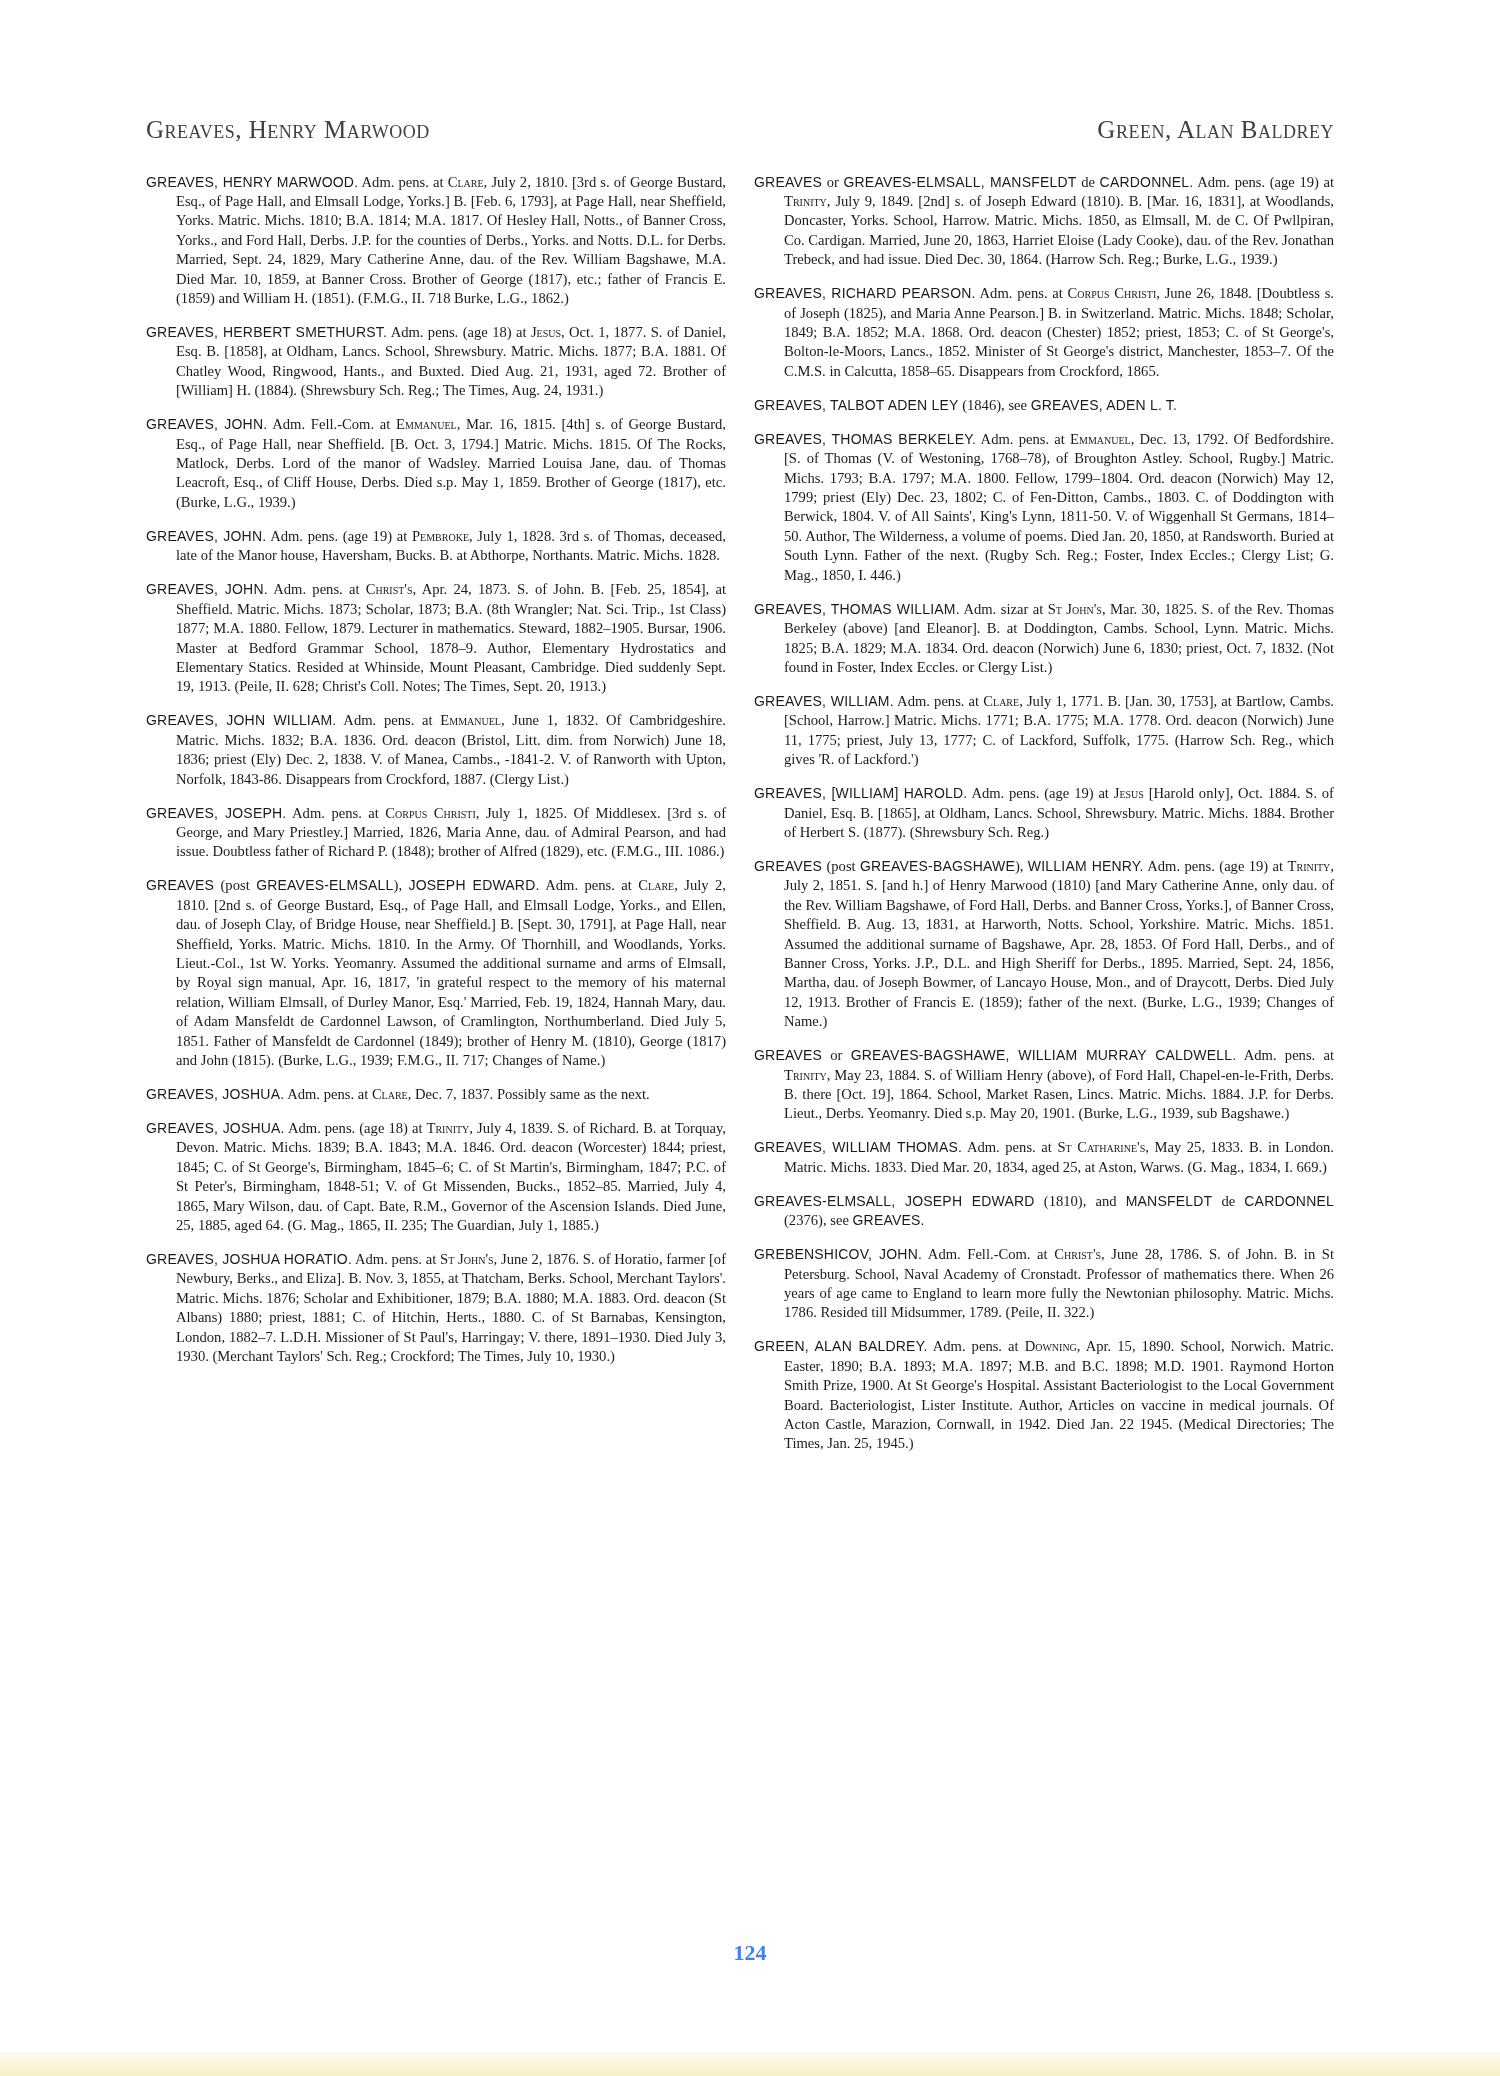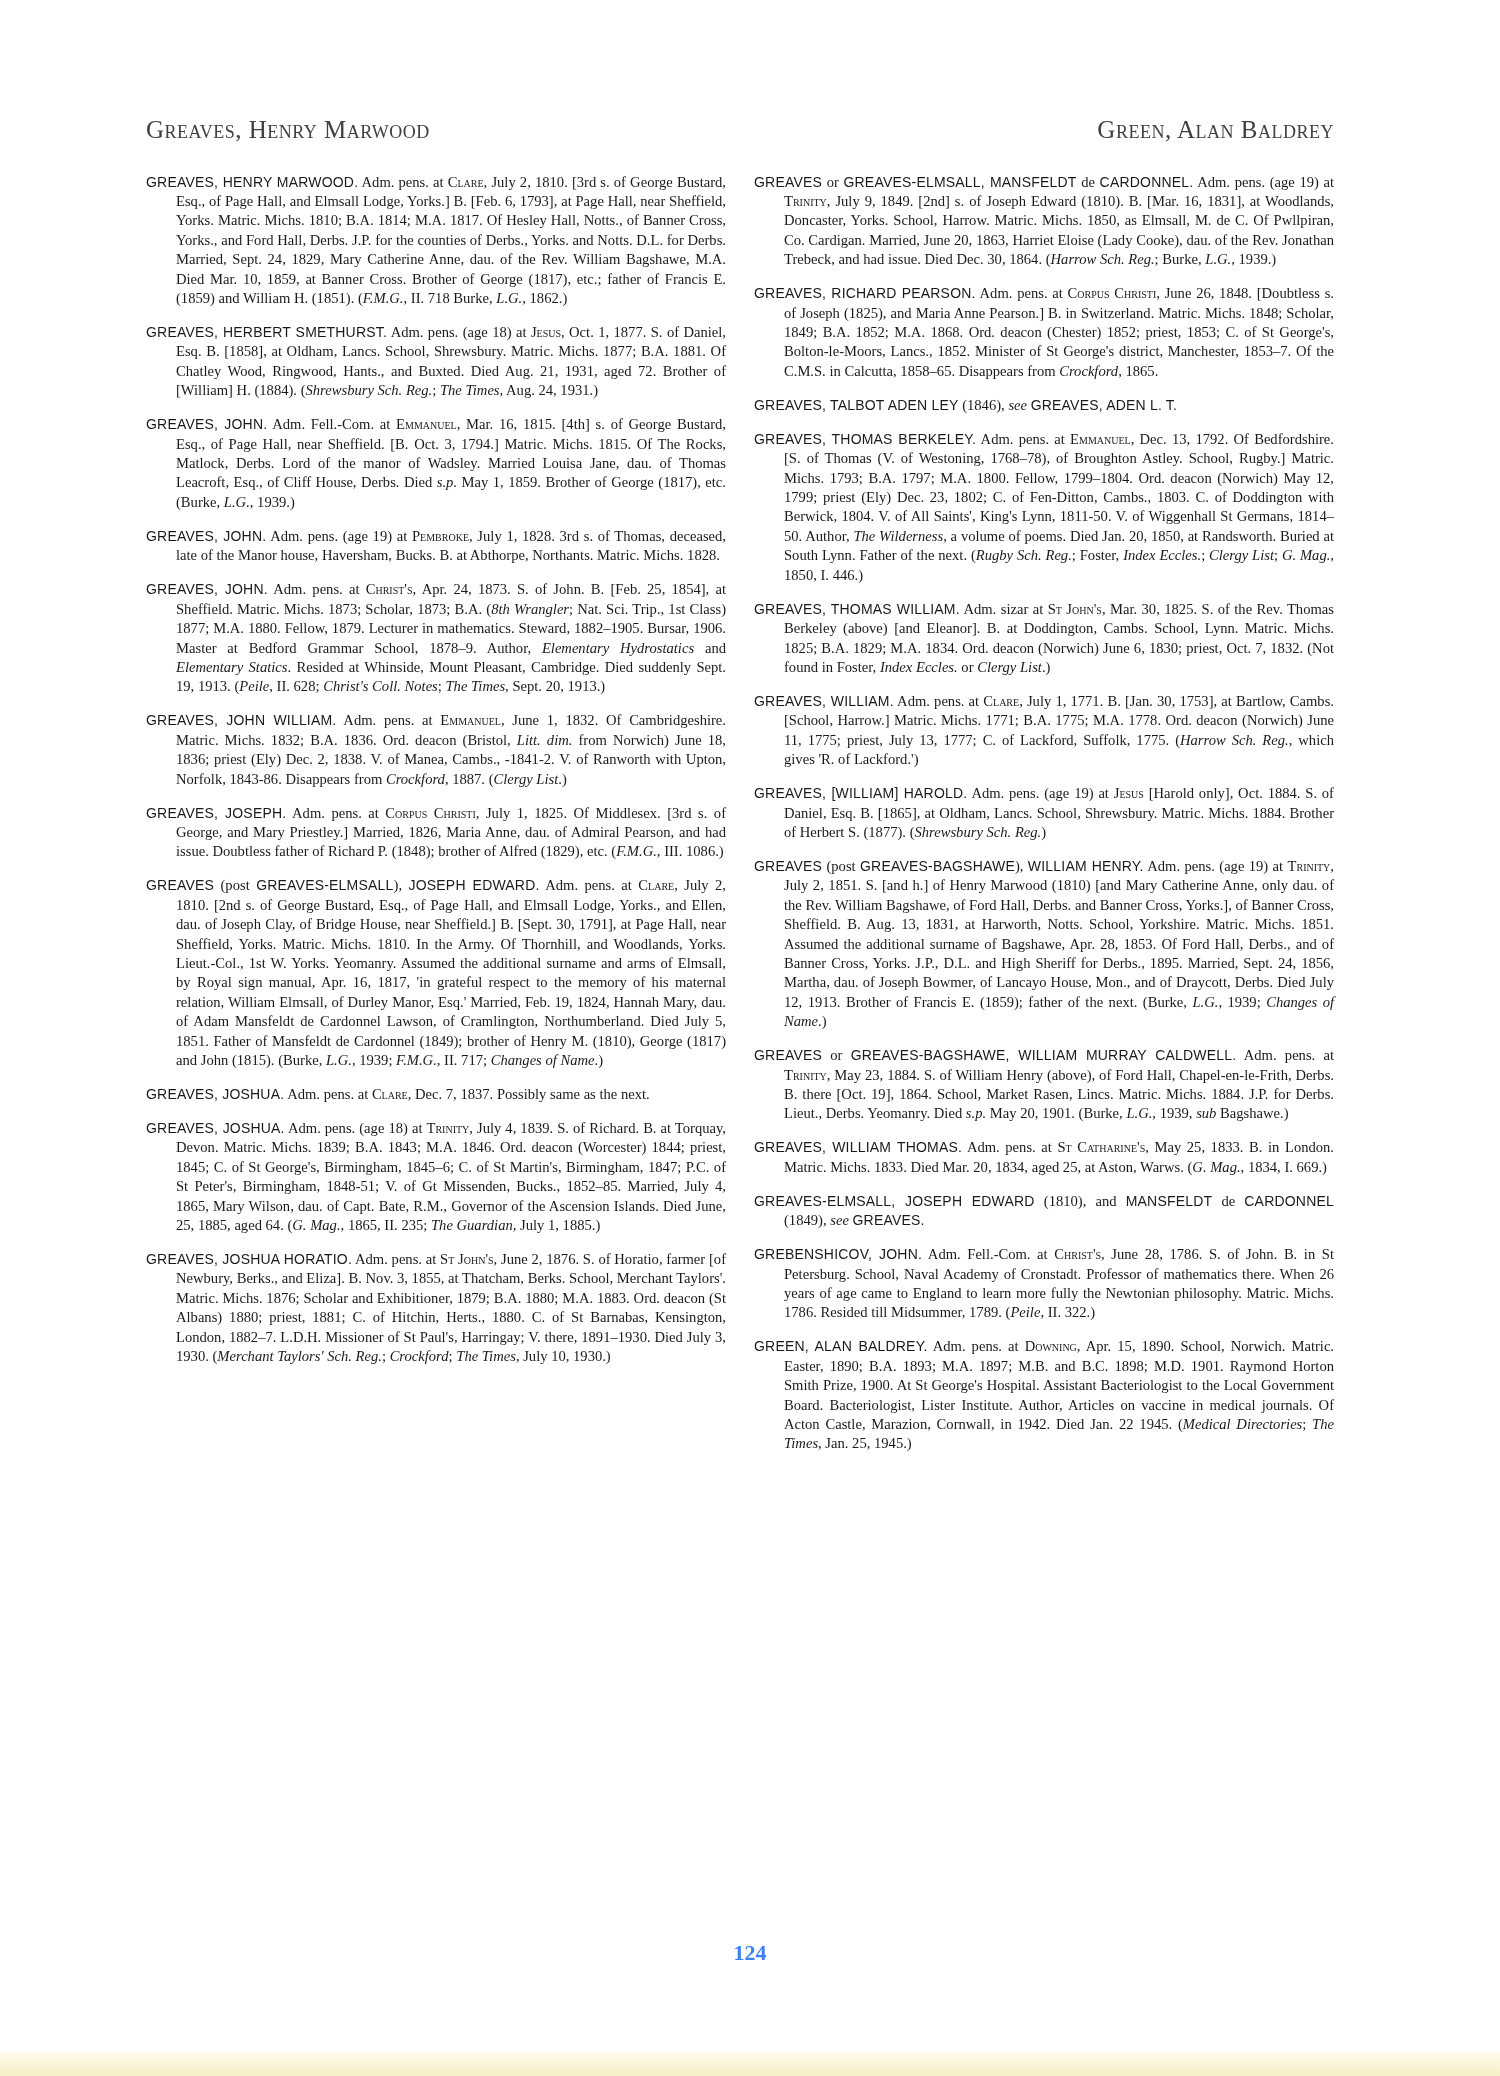--- a/index.html
+++ b/index.html
@@ -19,21 +19,21 @@
     display: flex; justify-content: space-between;
   }
   .col { width: 580px; }
   .col.right { width: 580px; }
   .entry {
     font-size: 14.6px; line-height: 19.4px; text-align: justify;
     padding-left: 30px; text-indent: -30px; margin-bottom: 12px;
     hyphens: none;
   }
   .entry .hw { font-family: "Liberation Sans", "DejaVu Sans", sans-serif; font-weight: normal; font-size: 14px; letter-spacing: 0.2px; }
-  .entry .it { font-style: italic; }
+  .entry .it { }
   .entry .sc { font-variant: small-caps; }
   .folio {
     position: absolute; top: 1940px; left: 0; width: 1500px; text-align: center;
     font-size: 22px; font-weight: bold; color: #3b82f6;
   }
   .bottom-strip {
     position: absolute; left: 0; top: 2052px; width: 1500px; height: 24px;
     background: linear-gradient(#fdfbef, #f7efc4);
   }
 </style>
@@ -64,21 +64,21 @@
         <p class="entry"><span class="hw">GREAVES</span><span> or </span><span class="hw">GREAVES-ELMSALL, MANSFELDT</span><span> de </span><span class="hw">CARDONNEL.</span><span> Adm. pens. (age 19) at </span><span class="sc">Trinity</span><span>, July 9, 1849. [2nd] s. of Joseph Edward (1810). B. [Mar. 16, 1831], at Woodlands, Doncaster, Yorks. School, Harrow. Matric. Michs. 1850, as Elmsall, M. de C. Of Pwllpiran, Co. Cardigan. Married, June 20, 1863, Harriet Eloise (Lady Cooke), dau. of the Rev. Jonathan Trebeck, and had issue. Died Dec. 30, 1864. (</span><span class="it">Harrow Sch. Reg.</span><span>; Burke, </span><span class="it">L.G.</span><span>, 1939.)</span></p>
         <p class="entry"><span class="hw">GREAVES, RICHARD PEARSON.</span><span> Adm. pens. at </span><span class="sc">Corpus Christi</span><span>, June 26, 1848. [Doubtless s. of Joseph (1825), and Maria Anne Pearson.] B. in Switzerland. Matric. Michs. 1848; Scholar, 1849; B.A. 1852; M.A. 1868. Ord. deacon (Chester) 1852; priest, 1853; C. of St George's, Bolton-le-Moors, Lancs., 1852. Minister of St George's district, Manchester, 1853–7. Of the C.M.S. in Calcutta, 1858–65. Disappears from </span><span class="it">Crockford</span><span>, 1865.</span></p>
         <p class="entry"><span class="hw">GREAVES, TALBOT ADEN LEY</span><span> (1846), </span><span class="it">see</span><span> </span><span class="hw">GREAVES, ADEN L. T.</span></p>
         <p class="entry"><span class="hw">GREAVES, THOMAS BERKELEY.</span><span> Adm. pens. at </span><span class="sc">Emmanuel</span><span>, Dec. 13, 1792. Of Bedfordshire. [S. of Thomas (V. of Westoning, 1768–78), of Broughton Astley. School, Rugby.] Matric. Michs. 1793; B.A. 1797; M.A. 1800. Fellow, 1799–1804. Ord. deacon (Norwich) May 12, 1799; priest (Ely) Dec. 23, 1802; C. of Fen-Ditton, Cambs., 1803. C. of Doddington with Berwick, 1804. V. of All Saints', King's Lynn, 1811-50. V. of Wiggenhall St Germans, 1814–50. Author, </span><span class="it">The Wilderness</span><span>, a volume of poems. Died Jan. 20, 1850, at Randsworth. Buried at South Lynn. Father of the next. (</span><span class="it">Rugby Sch. Reg.</span><span>; Foster, </span><span class="it">Index Eccles.</span><span>; </span><span class="it">Clergy List</span><span>; </span><span class="it">G. Mag.</span><span>, 1850, I. 446.)</span></p>
         <p class="entry"><span class="hw">GREAVES, THOMAS WILLIAM.</span><span> Adm. sizar at </span><span class="sc">St John's</span><span>, Mar. 30, 1825. S. of the Rev. Thomas Berkeley (above) [and Eleanor]. B. at Doddington, Cambs. School, Lynn. Matric. Michs. 1825; B.A. 1829; M.A. 1834. Ord. deacon (Norwich) June 6, 1830; priest, Oct. 7, 1832. (Not found in Foster, </span><span class="it">Index Eccles.</span><span> or </span><span class="it">Clergy List</span><span>.)</span></p>
         <p class="entry"><span class="hw">GREAVES, WILLIAM.</span><span> Adm. pens. at </span><span class="sc">Clare</span><span>, July 1, 1771. B. [Jan. 30, 1753], at Bartlow, Cambs. [School, Harrow.] Matric. Michs. 1771; B.A. 1775; M.A. 1778. Ord. deacon (Norwich) June 11, 1775; priest, July 13, 1777; C. of Lackford, Suffolk, 1775. (</span><span class="it">Harrow Sch. Reg.</span><span>, which gives 'R. of Lackford.')</span></p>
         <p class="entry"><span class="hw">GREAVES, [WILLIAM] HAROLD.</span><span> Adm. pens. (age 19) at </span><span class="sc">Jesus</span><span> [Harold only], Oct. 1884. S. of Daniel, Esq. B. [1865], at Oldham, Lancs. School, Shrewsbury. Matric. Michs. 1884. Brother of Herbert S. (1877). (</span><span class="it">Shrewsbury Sch. Reg.</span><span>)</span></p>
         <p class="entry"><span class="hw">GREAVES</span><span> (post </span><span class="hw">GREAVES-BAGSHAWE</span><span>), </span><span class="hw">WILLIAM HENRY.</span><span> Adm. pens. (age 19) at </span><span class="sc">Trinity</span><span>, July 2, 1851. S. [and h.] of Henry Marwood (1810) [and Mary Catherine Anne, only dau. of the Rev. William Bagshawe, of Ford Hall, Derbs. and Banner Cross, Yorks.], of Banner Cross, Sheffield. B. Aug. 13, 1831, at Harworth, Notts. School, Yorkshire. Matric. Michs. 1851. Assumed the additional surname of Bagshawe, Apr. 28, 1853. Of Ford Hall, Derbs., and of Banner Cross, Yorks. J.P., D.L. and High Sheriff for Derbs., 1895. Married, Sept. 24, 1856, Martha, dau. of Joseph Bowmer, of Lancayo House, Mon., and of Draycott, Derbs. Died July 12, 1913. Brother of Francis E. (1859); father of the next. (Burke, </span><span class="it">L.G.</span><span>, 1939; </span><span class="it">Changes of Name</span><span>.)</span></p>
         <p class="entry"><span class="hw">GREAVES</span><span> or </span><span class="hw">GREAVES-BAGSHAWE, WILLIAM MURRAY CALDWELL.</span><span> Adm. pens. at </span><span class="sc">Trinity</span><span>, May 23, 1884. S. of William Henry (above), of Ford Hall, Chapel-en-le-Frith, Derbs. B. there [Oct. 19], 1864. School, Market Rasen, Lincs. Matric. Michs. 1884. J.P. for Derbs. Lieut., Derbs. Yeomanry. Died </span><span class="it">s.p.</span><span> May 20, 1901. (Burke, </span><span class="it">L.G.</span><span>, 1939, </span><span class="it">sub</span><span> Bagshawe.)</span></p>
         <p class="entry"><span class="hw">GREAVES, WILLIAM THOMAS.</span><span> Adm. pens. at </span><span class="sc">St Catharine's</span><span>, May 25, 1833. B. in London. Matric. Michs. 1833. Died Mar. 20, 1834, aged 25, at Aston, Warws. (</span><span class="it">G. Mag.</span><span>, 1834, I. 669.)</span></p>
-        <p class="entry"><span class="hw">GREAVES-ELMSALL, JOSEPH EDWARD</span><span> (1810), and </span><span class="hw">MANSFELDT</span><span> de </span><span class="hw">CARDONNEL</span><span> (1849), </span><span class="it">see</span><span> </span><span class="hw">GREAVES.</span></p>
+        <p class="entry"><span class="hw">GREAVES-ELMSALL, JOSEPH EDWARD</span><span> (1810), and </span><span class="hw">MANSFELDT</span><span> de </span><span class="hw">CARDONNEL</span><span> (2376), </span><span class="it">see</span><span> </span><span class="hw">GREAVES.</span></p>
         <p class="entry"><span class="hw">GREBENSHICOV, JOHN.</span><span> Adm. Fell.-Com. at </span><span class="sc">Christ's</span><span>, June 28, 1786. S. of John. B. in St Petersburg. School, Naval Academy of Cronstadt. Professor of mathematics there. When 26 years of age came to England to learn more fully the Newtonian philosophy. Matric. Michs. 1786. Resided till Midsummer, 1789. (</span><span class="it">Peile</span><span>, II. 322.)</span></p>
         <p class="entry"><span class="hw">GREEN, ALAN BALDREY.</span><span> Adm. pens. at </span><span class="sc">Downing</span><span>, Apr. 15, 1890. School, Norwich. Matric. Easter, 1890; B.A. 1893; M.A. 1897; M.B. and B.C. 1898; M.D. 1901. Raymond Horton Smith Prize, 1900. At St George's Hospital. Assistant Bacteriologist to the Local Government Board. Bacteriologist, Lister Institute. Author, Articles on vaccine in medical journals. Of Acton Castle, Marazion, Cornwall, in 1942. Died Jan. 22 1945. (</span><span class="it">Medical Directories</span><span>; </span><span class="it">The Times</span><span>, Jan. 25, 1945.)</span></p>
       </div>
   </div>
 
   <div class="folio">124</div>
   <div class="bottom-strip"></div>
 </div>
 
 </body></html>

